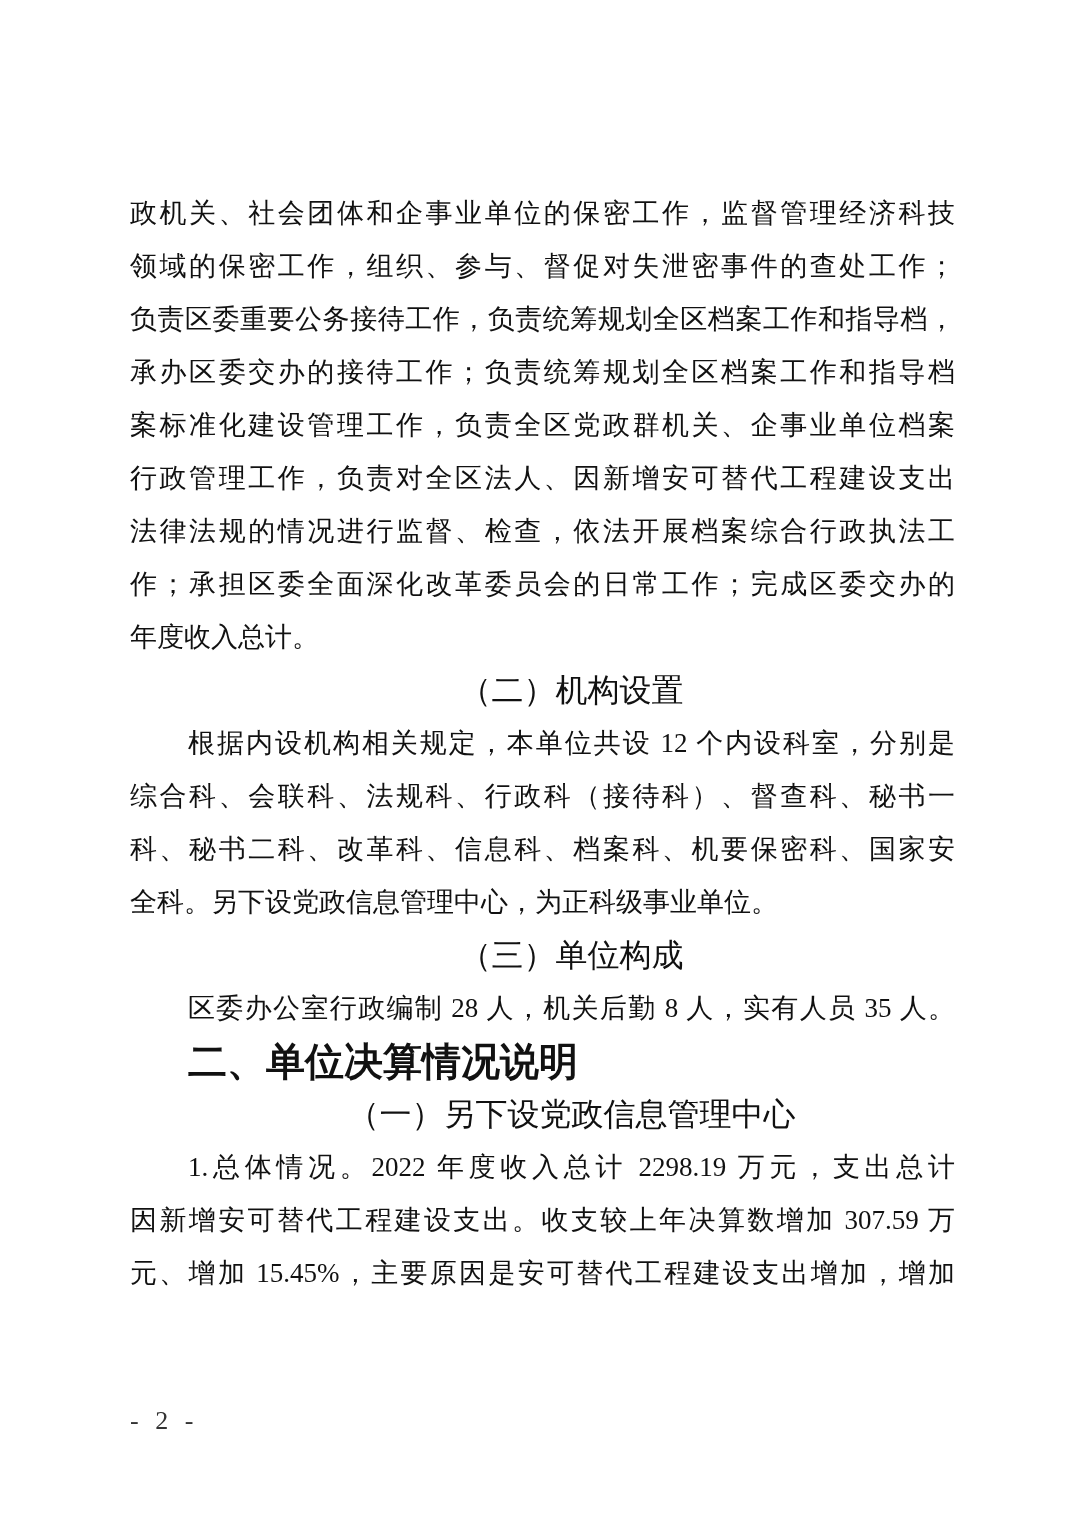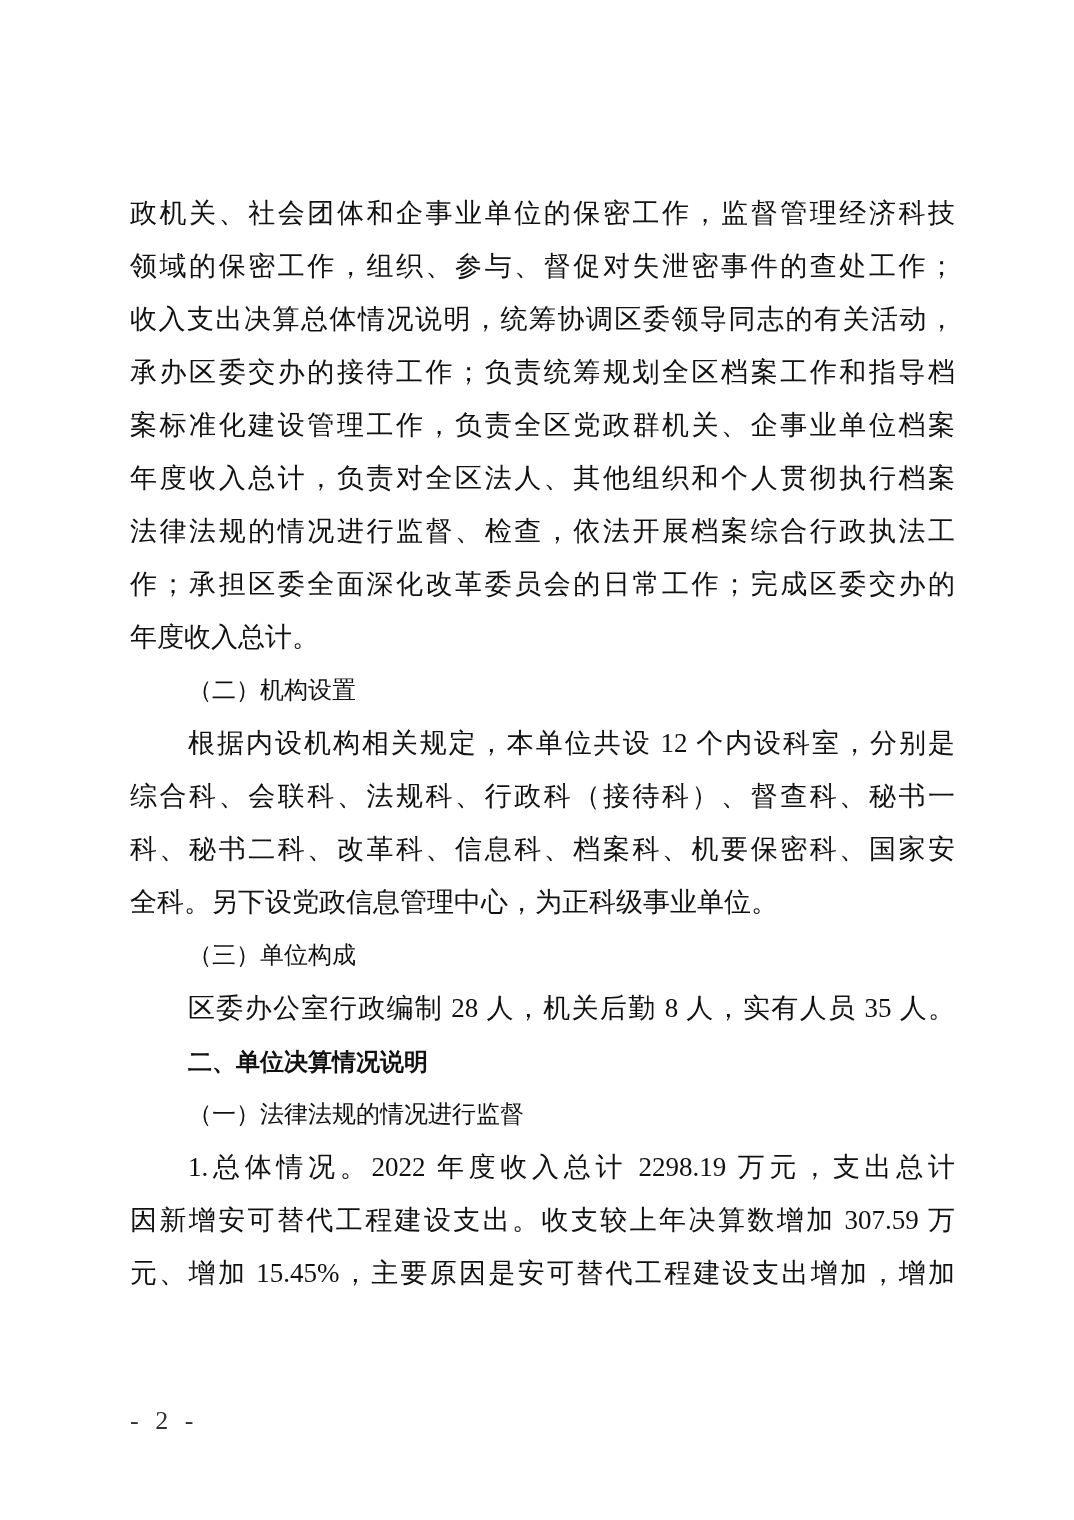--- a/index.html
+++ b/index.html
@@ -36,27 +36,28 @@
     text-align: justify;
     text-align-last: justify;
     text-justify: inter-character;
   }
   
   .ind {
     text-indent: 58px;
   }
   
   .kai {
-    font-size: 24px;
+    font-size: 32px;
+    text-align: center;
   }
   
   .hei {
-    font-family: Liberation Sans, sans-serif;
+    font-family: Liberation Serif, serif;
     font-weight: 700;
-    font-size: 24px;
+    font-size: 39px;
   }
   .lead {
     font-weight: 400;
   }
   .page-footer-number {
     position: absolute;
     left: 130px;
     top: 1406px;
     font-size: 26px;
     line-height: 30px;
@@ -66,42 +67,42 @@
   }
 </style>
 </head>
 <body>
 
 <div class="page">
   <main class="text-block">
 
     <p class="ln j">政机关、社会团体和企事业单位的保密工作，监督管理经济科技</p>
     <p class="ln j">领域的保密工作，组织、参与、督促对失泄密事件的查处工作；</p>
-    <p class="ln j">收入支出决算总体情况说明，统筹协调区委领导同志的有关活动，</p>
+    <p class="ln j">负责区委重要公务接待工作，负责统筹规划全区档案工作和指导档，</p>
     <p class="ln j">承办区委交办的接待工作；负责统筹规划全区档案工作和指导档</p>
     <p class="ln j">案标准化建设管理工作，负责全区党政群机关、企事业单位档案</p>
-    <p class="ln j">年度收入总计，负责对全区法人、其他组织和个人贯彻执行档案</p>
+    <p class="ln j">行政管理工作，负责对全区法人、因新增安可替代工程建设支出</p>
     <p class="ln j">法律法规的情况进行监督、检查，依法开展档案综合行政执法工</p>
     <p class="ln j">作；承担区委全面深化改革委员会的日常工作；完成区委交办的</p>
     <p class="ln">年度收入总计。</p>
 
     <h3 class="ln ind kai">（二）机构设置</h3>
 
     <p class="ln ind j">根据内设机构相关规定，本单位共设 12 个内设科室，分别是</p>
     <p class="ln j">综合科、会联科、法规科、行政科（接待科）、督查科、秘书一</p>
     <p class="ln j">科、秘书二科、改革科、信息科、档案科、机要保密科、国家安</p>
     <p class="ln">全科。另下设党政信息管理中心，为正科级事业单位。</p>
 
     <h3 class="ln ind kai">（三）单位构成</h3>
 
     <p class="ln ind j">区委办公室行政编制 28 人，机关后勤 8 人，实有人员 35 人。</p>
 
     <h2 class="ln ind hei">二、单位决算情况说明</h2>
 
-    <h3 class="ln ind kai">（一）法律法规的情况进行监督</h3>
+    <h3 class="ln ind kai">（一）另下设党政信息管理中心</h3>
 
     <p class="ln ind j"><span class="lead">1.总体情况。</span><span>2022 年度收入总计 2298.19 万元，支出总计</span></p>
     <p class="ln j">因新增安可替代工程建设支出。收支较上年决算数增加 307.59 万</p>
     <p class="ln j">元、增加 15.45%，主要原因是安可替代工程建设支出增加，增加</p>
 
   </main>
 
   <span class="page-footer-number">- 2 -</span>
 </div>
 

